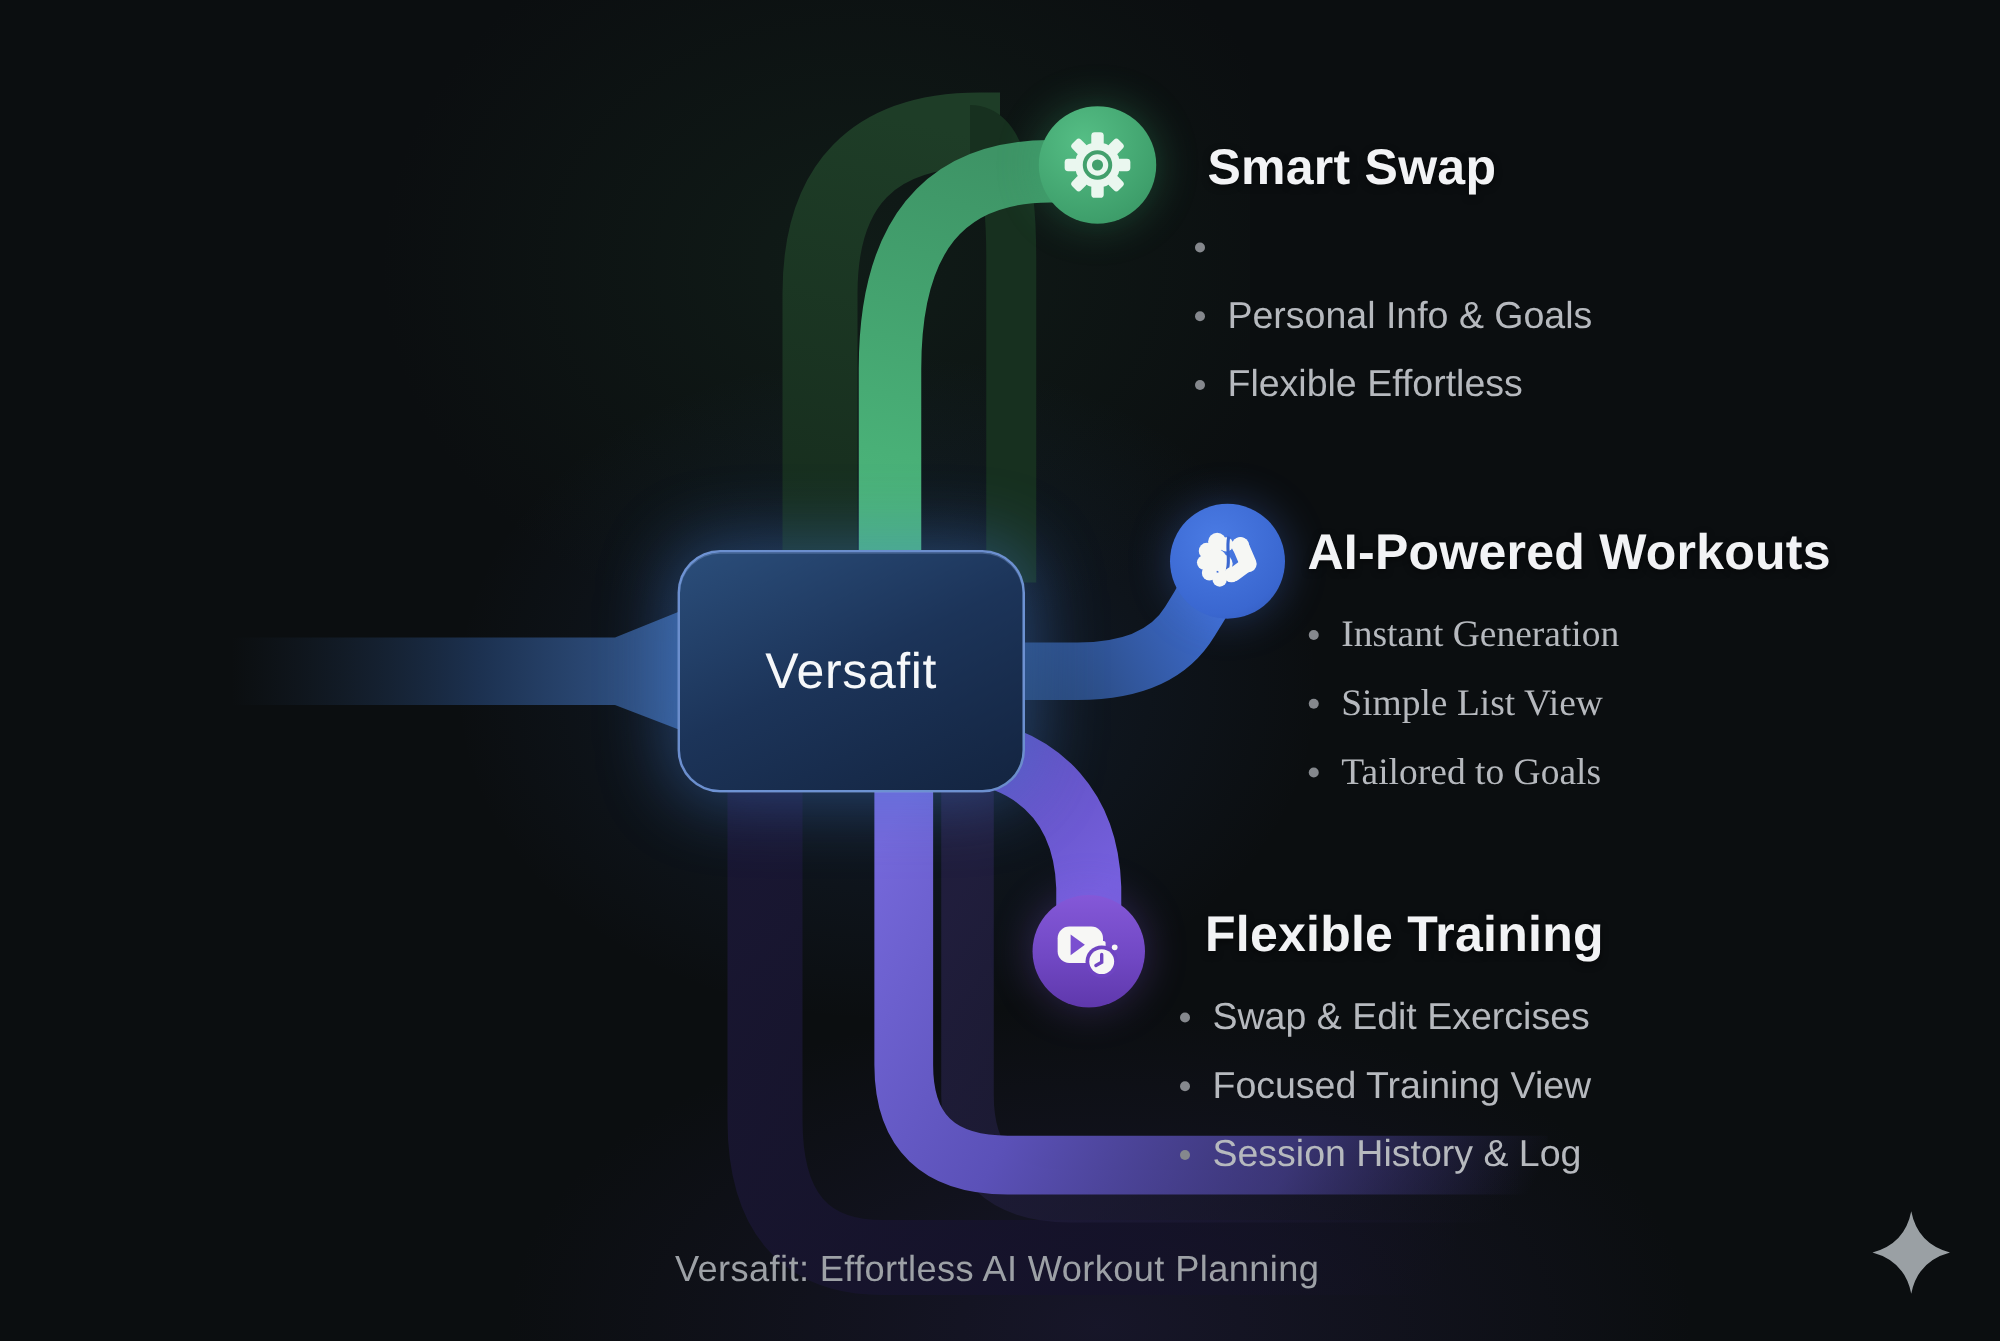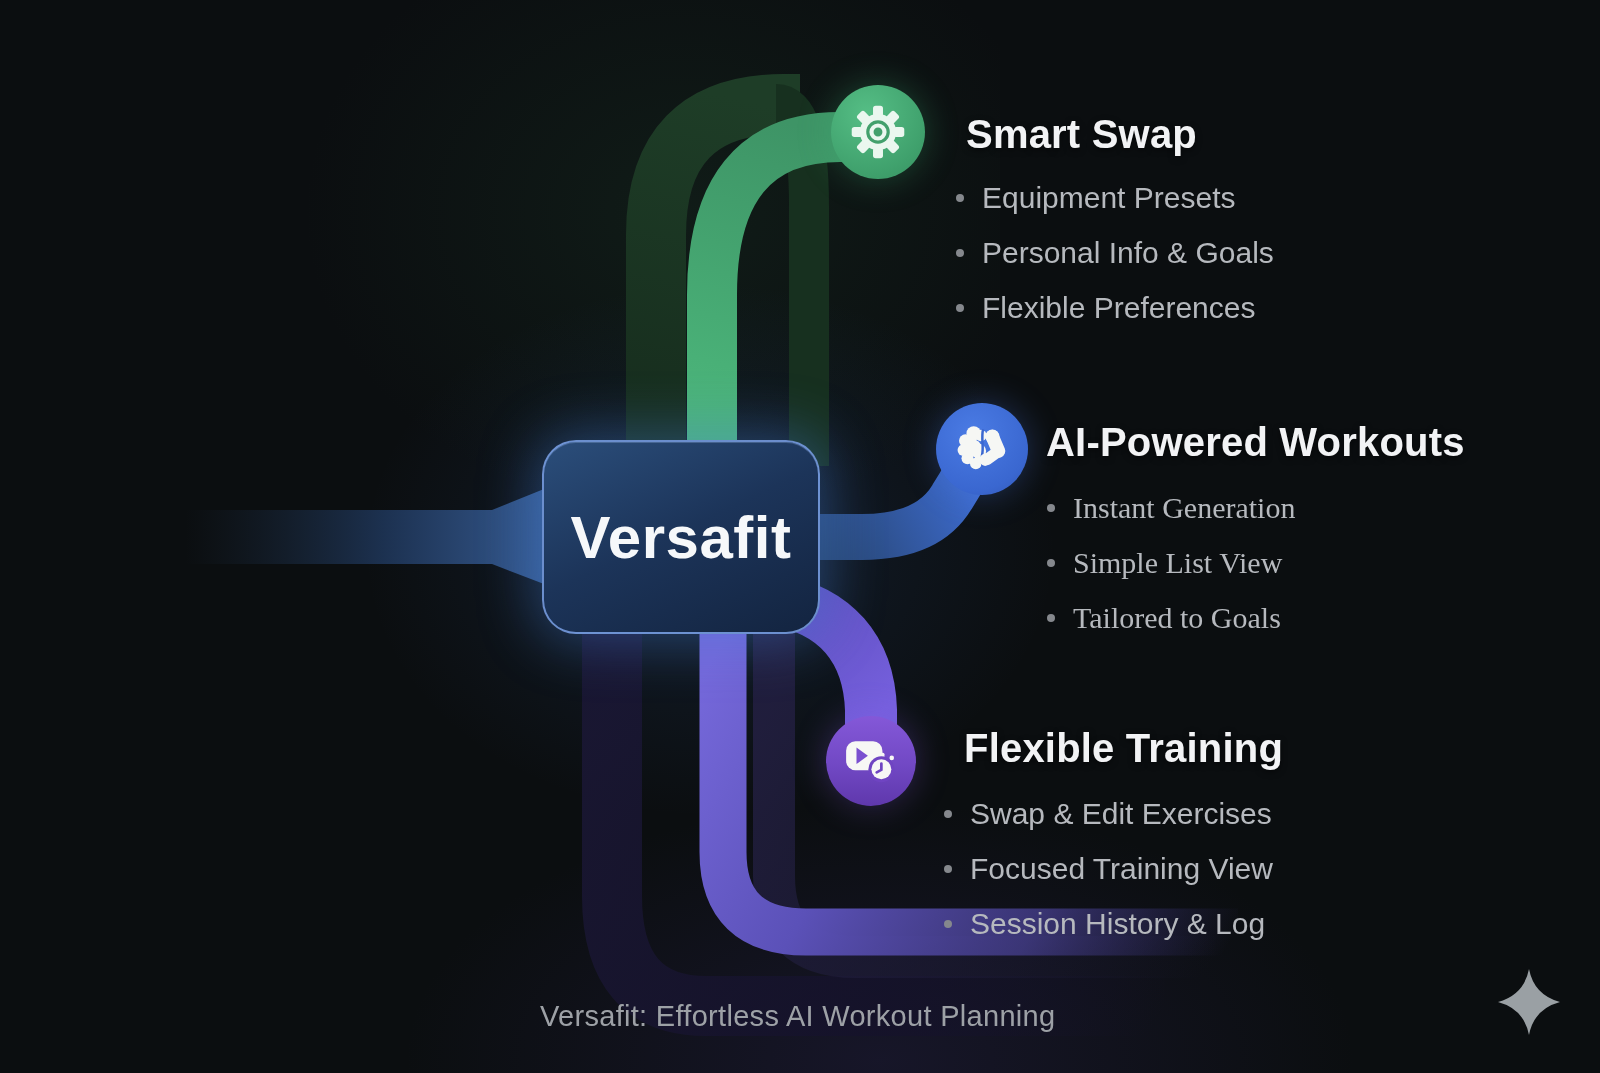--- a/index.html
+++ b/index.html
@@ -18,21 +18,21 @@
   #ribbons{position:absolute;left:0;top:0;}
 
   .node{
     position:absolute;left:542px;top:440px;width:274px;height:190px;
     border-radius:34px;
     background:linear-gradient(155deg,#2B4E7B 0%,#1C3459 48%,#132440 100%);
     border:2px solid rgba(122,160,228,0.85);
     box-shadow:0 0 55px 8px rgba(70,130,220,0.40), inset 0 1px 0 rgba(170,205,255,0.25);
     display:flex;align-items:center;justify-content:center;
   }
-  .node span{color:#F6F8FA;font-size:60px;font-weight:700;letter-spacing:.5px;}
+  .node span{color:#F6F8FA;font-size:40px;font-weight:400;letter-spacing:.5px;}
 
   .circle{position:absolute;border-radius:50%;display:flex;align-items:center;justify-content:center;}
   .circle-gear{left:831px;top:85px;width:94px;height:94px;
     background:radial-gradient(circle at 38% 30%,#55BE85,#3FA06C 70%,#379060);
     box-shadow:0 0 34px rgba(70,190,125,0.30);}
   .circle-brain{left:936px;top:403px;width:92px;height:92px;
     background:radial-gradient(circle at 40% 32%,#4A7BE4,#3A67D0 70%,#3156B4);
     box-shadow:0 0 34px rgba(80,125,230,0.32);}
   .circle-video{left:826px;top:716px;width:90px;height:90px;
     background:linear-gradient(180deg,#8458D8 0%,#7148C4 55%,#5F38AC 100%);
@@ -171,29 +171,28 @@
       <circle cx="10" cy="8" r="12.5" fill="#6F44C2"></circle>
       <circle cx="10" cy="8" r="9.6" fill="#F7F7F5"></circle>
       <path d="M 10 2.5 L 10 8.5 L 5.5 11" stroke="#6F44C2" stroke-width="2.6" fill="none" stroke-linecap="round"></path>
     </svg>
   </div>
 
   <div class="branch-title t1">Smart Swap</div>
   <ul class="blist l1">
     <li>
         <span class="dot"></span>
-        <span>Equipment Presets</span>
       </li>
     <li>
         <span class="dot"></span>
         <span>Personal Info &amp; Goals</span>
       </li>
     <li>
         <span class="dot"></span>
-        <span>Flexible Preferences</span>
+        <span>Flexible Effortless</span>
       </li>
   </ul>
 
   <div class="branch-title t2">AI-Powered Workouts</div>
   <ul class="blist l2">
     <li>
         <span class="dot"></span>
         <span>Instant Generation</span>
       </li>
     <li>

